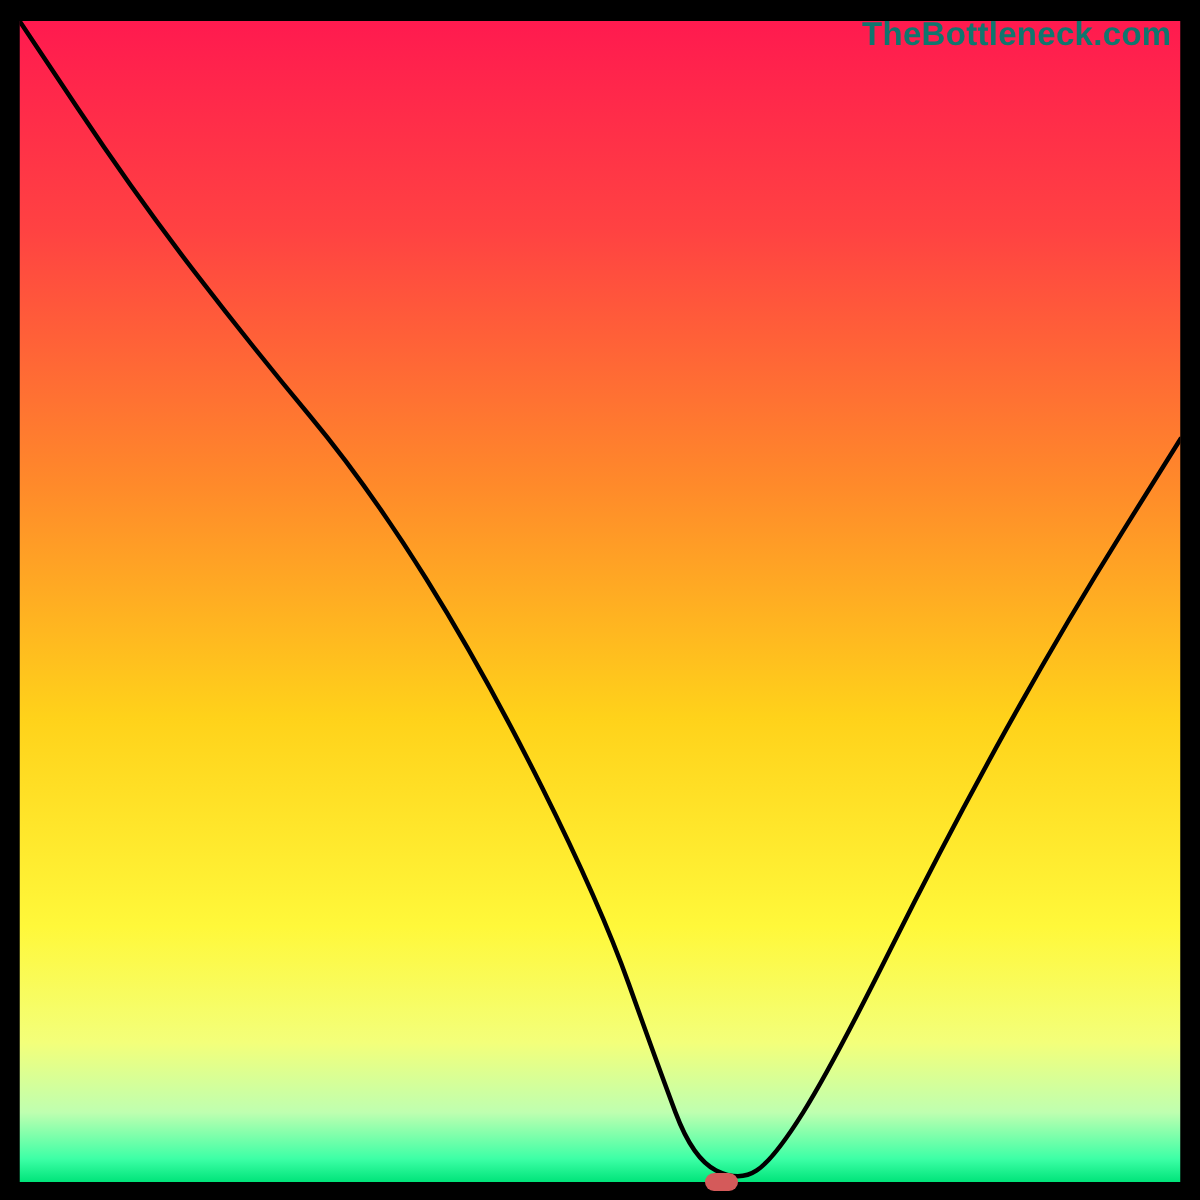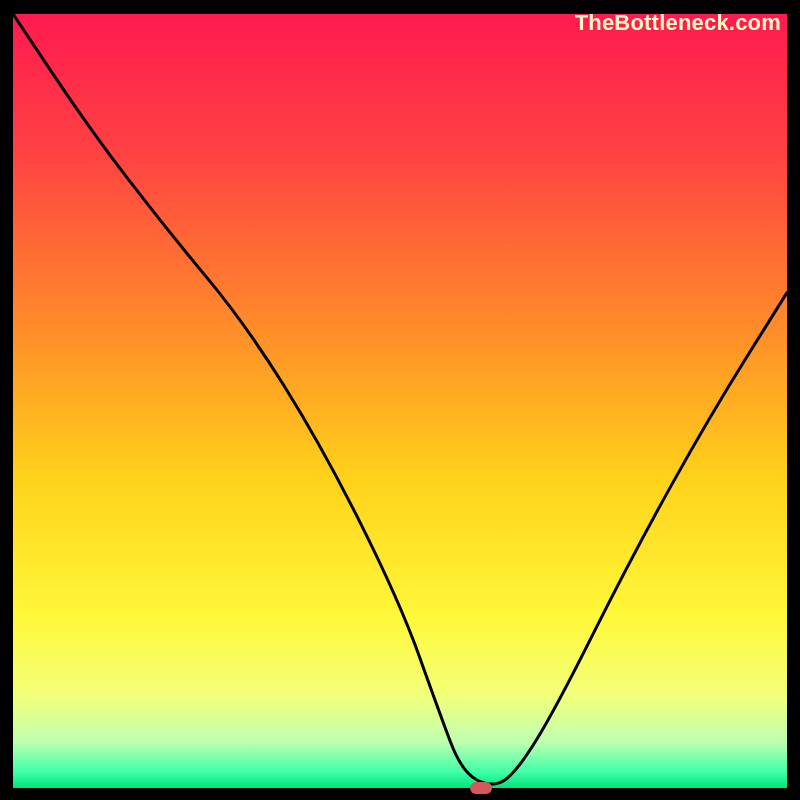--- a/index.html
+++ b/index.html
@@ -33,21 +33,21 @@
     height: 774px;
     pointer-events: none;
   }
   .attribution {
     position: absolute;
     right: 6px;
     top: -4px;
     font-family: Arial, Helvetica, sans-serif;
     font-size: 22px;
     font-weight: 600;
-    color: #fef9c3;
+    color: #0f766e;
     letter-spacing: 0.2px;
   }
   .marker {
     position: absolute;
     width: 22px;
     height: 12px;
     border-radius: 6px;
     background: #d45a5a;
     transform: translate(-50%, -50%);
   }

